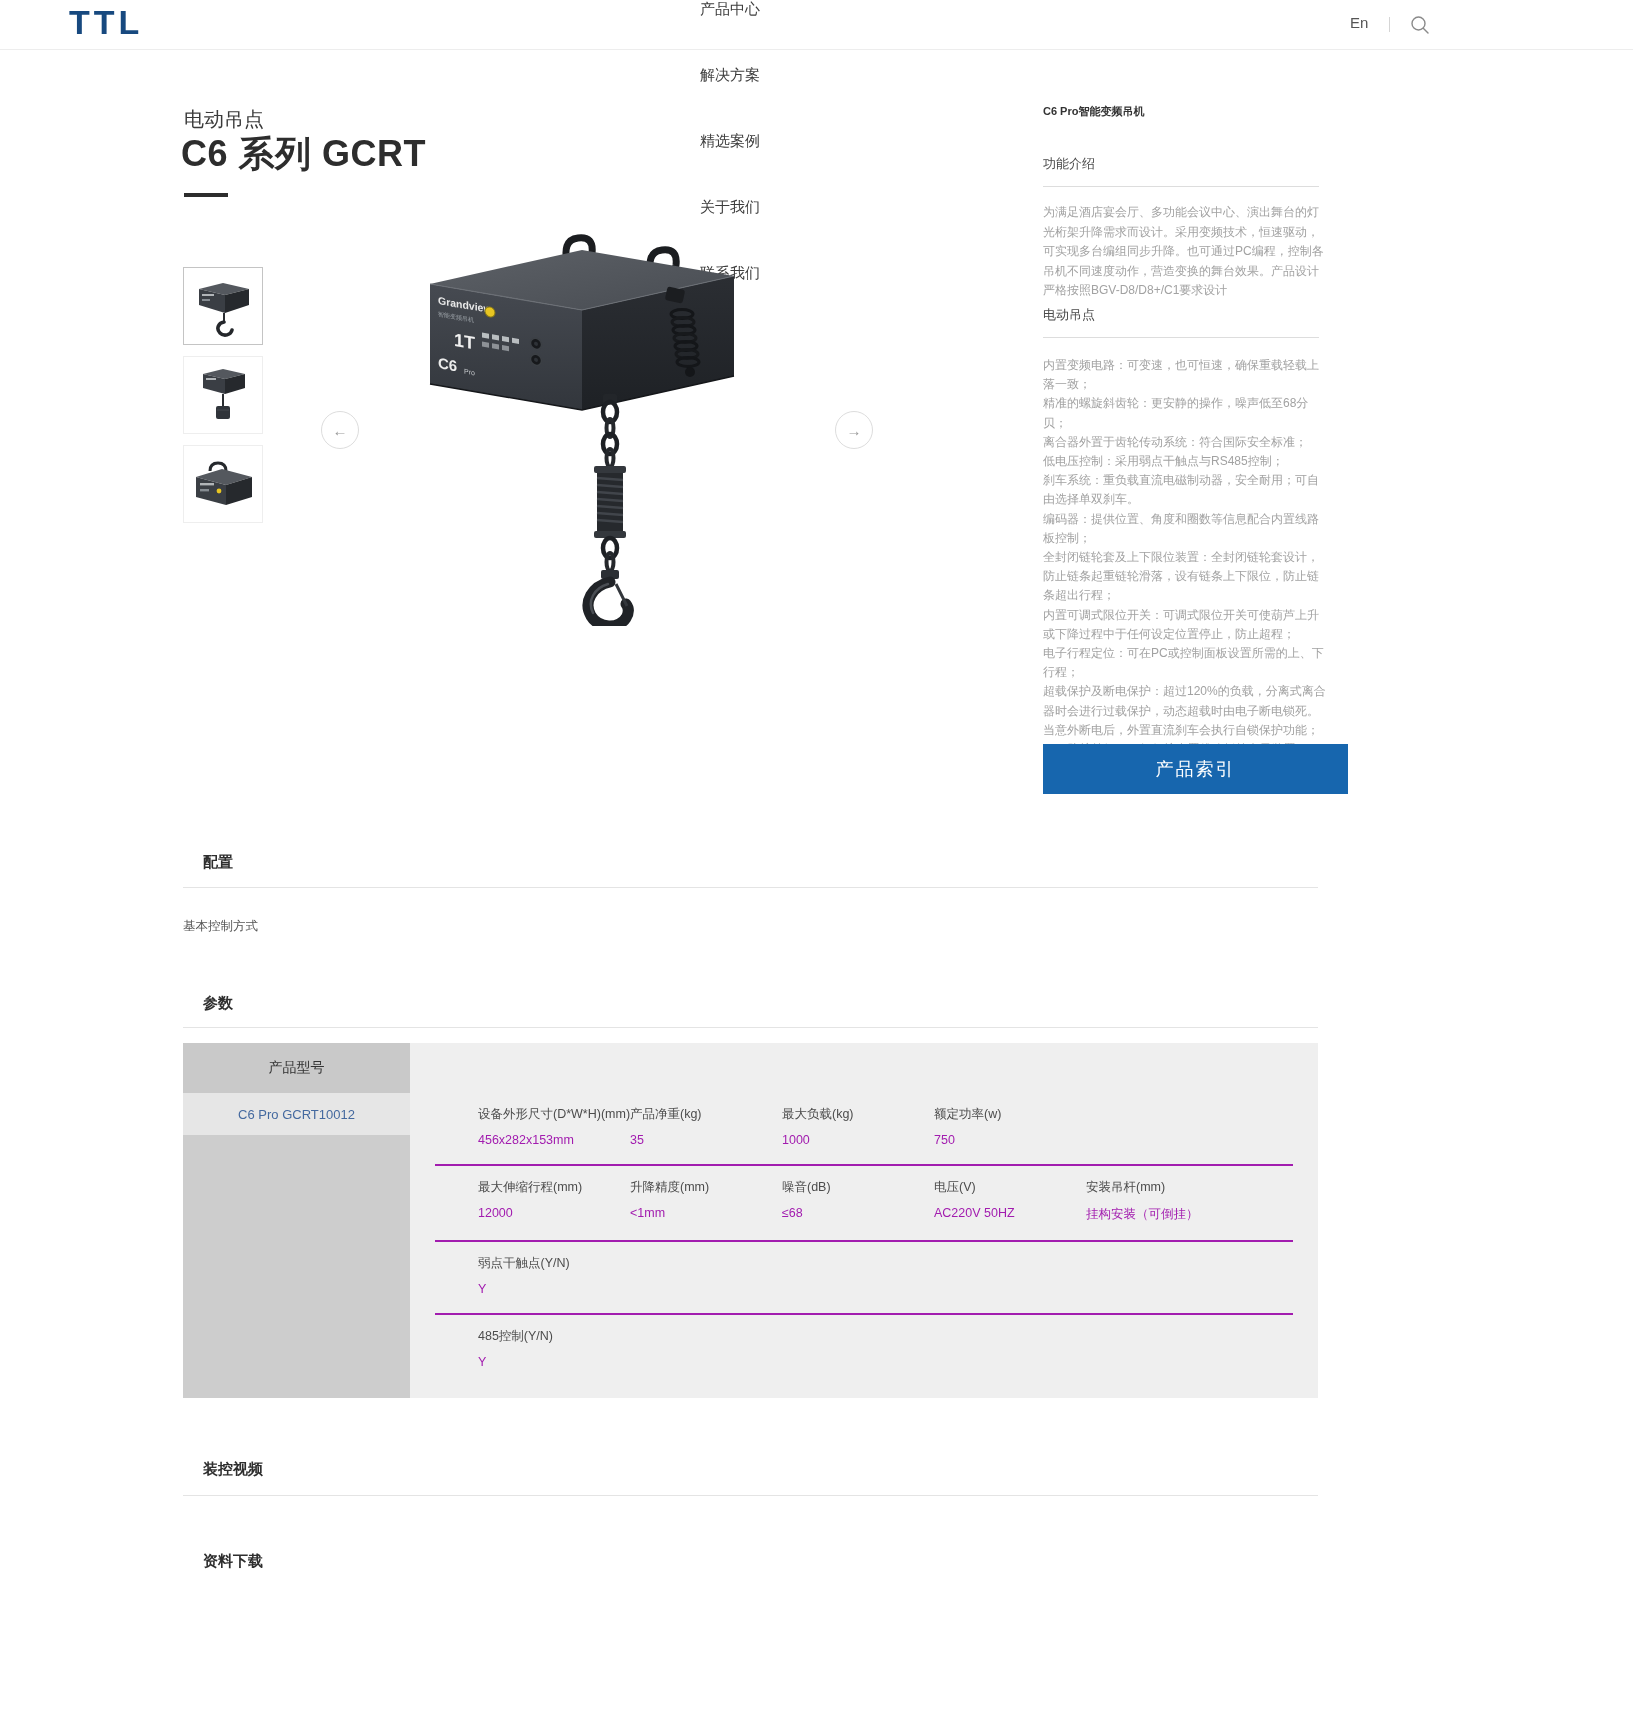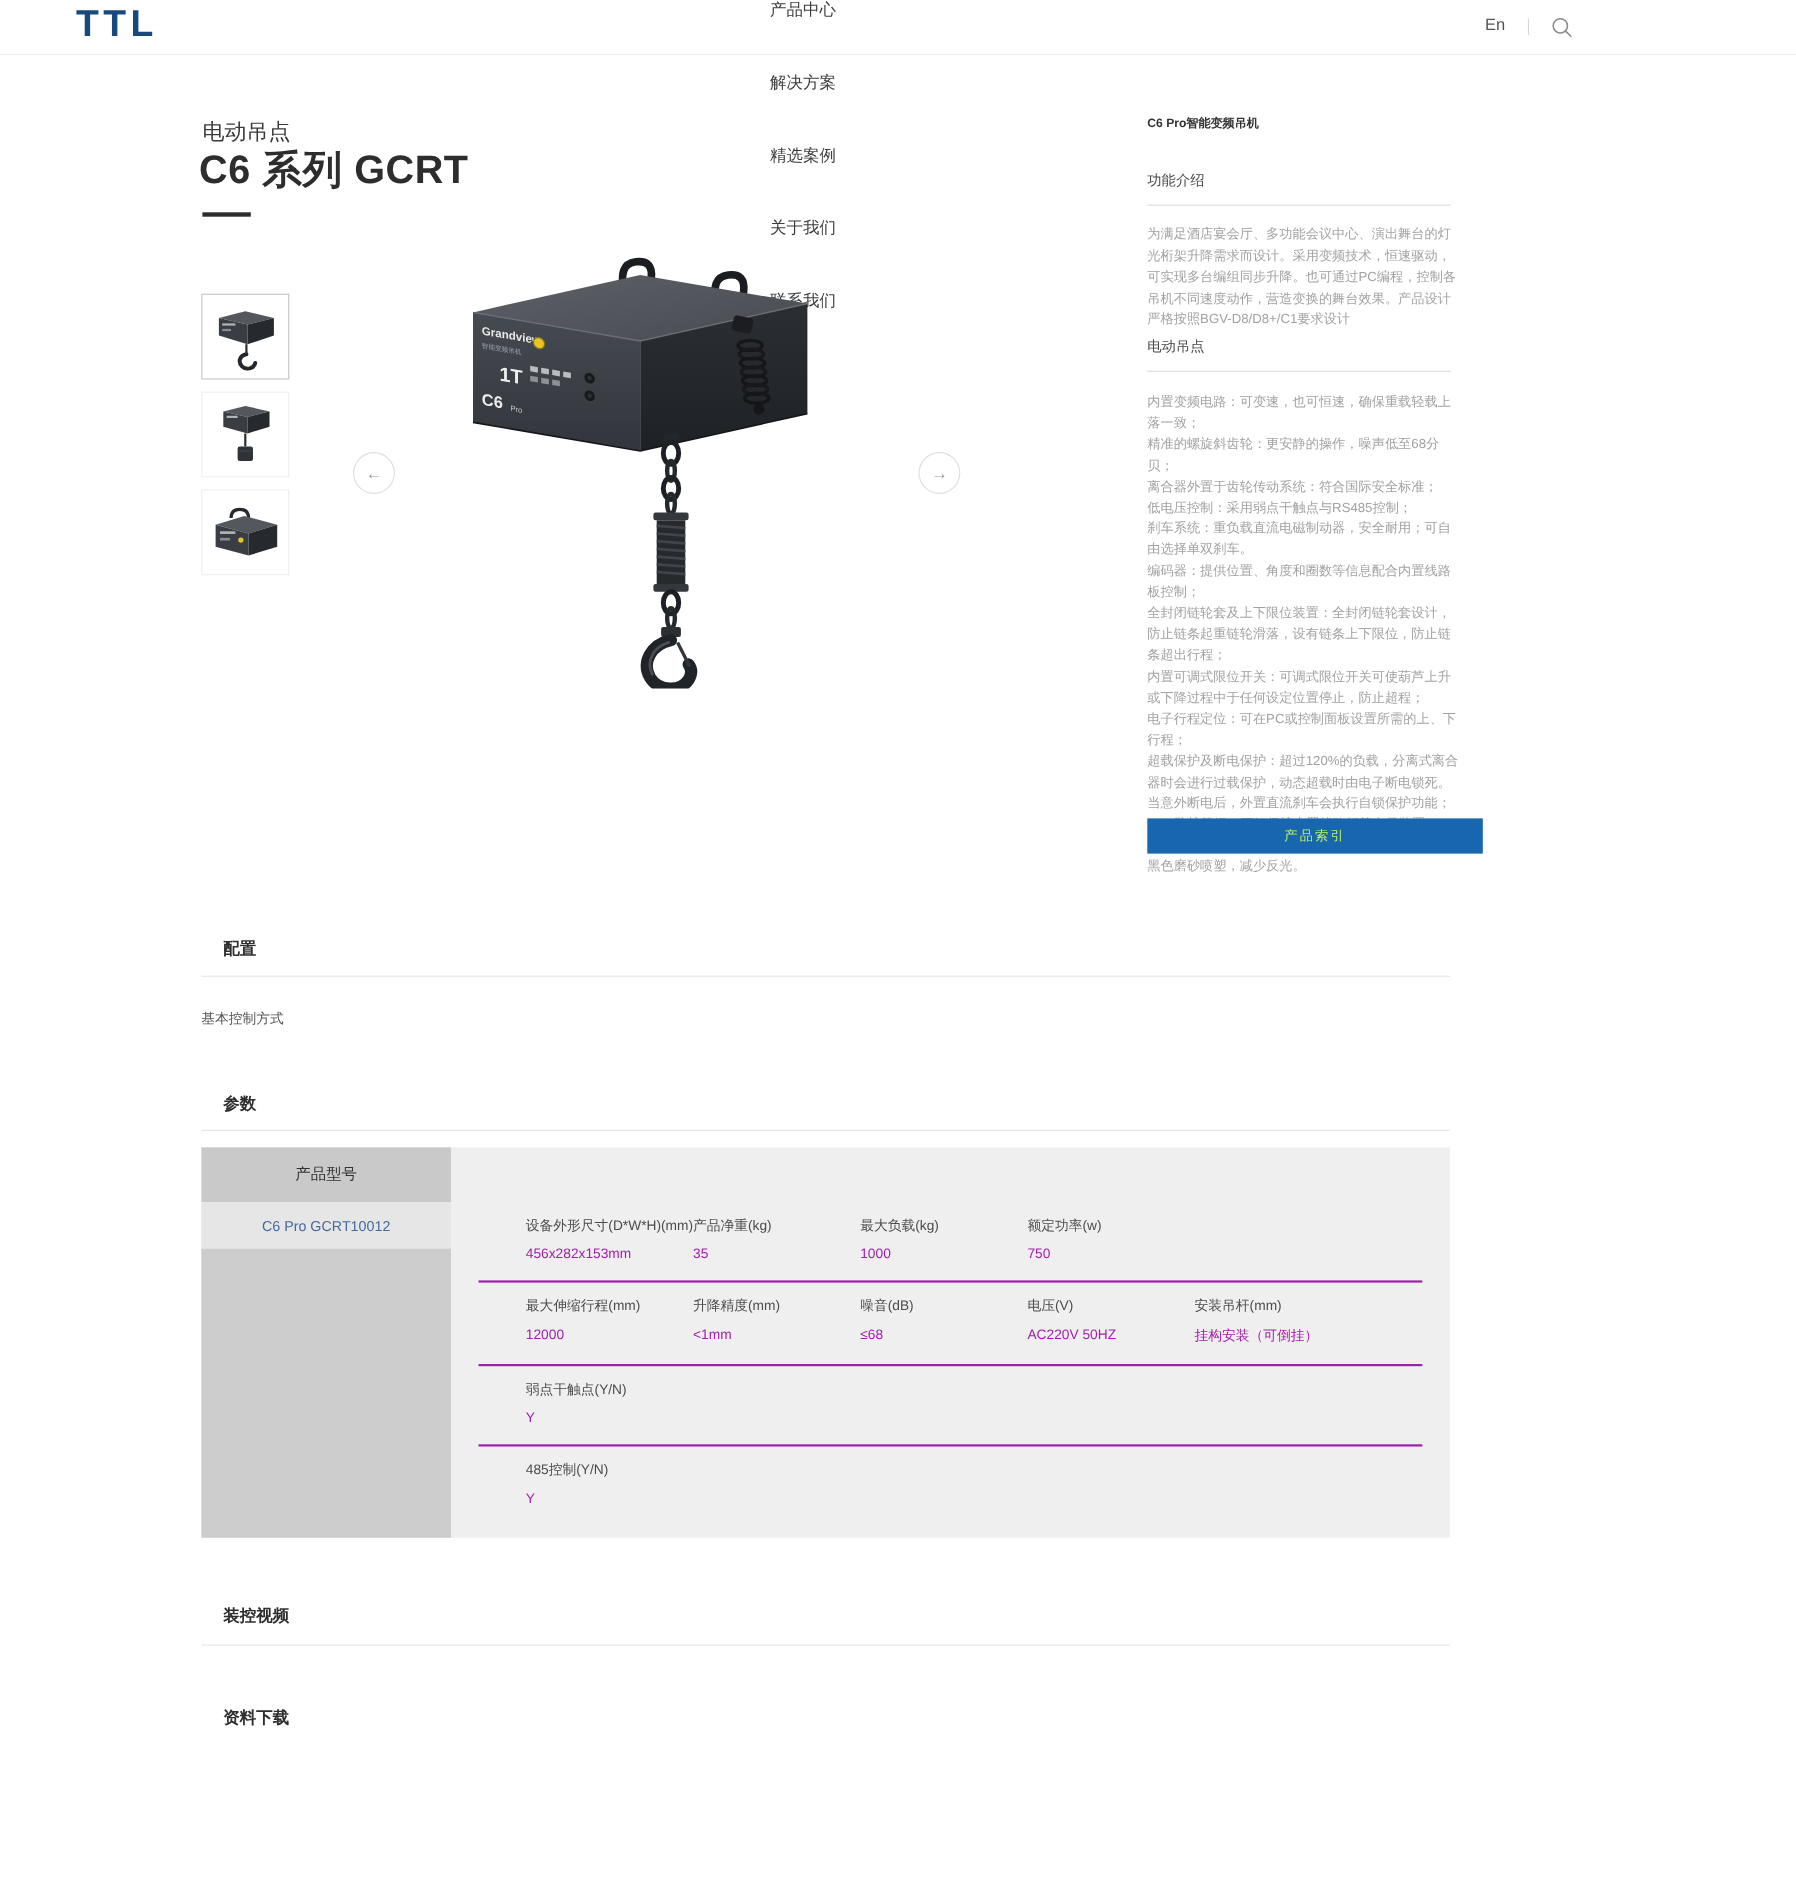--- a/index.html
+++ b/index.html
@@ -34,22 +34,22 @@
   .product-figure{position:absolute;left:420px;top:226px;width:330px;height:400px;}
 
   
   .sb-title{position:absolute;left:1043px;top:104px;font-size:11px;font-weight:700;color:#333;text-align:right;}
   .sb-subheading{position:absolute;left:1043px;font-size:13px;color:#4a4a4a;}
   .sb-sub1{top:155px;} .sb-sub2{top:306px;}
   .sb-divider{position:absolute;left:1043px;width:276px;height:1px;background:#dddddd;}
   .sb-hr1{top:186px;} .sb-hr2{top:337px;}
   .sb-intro{position:absolute;left:1043px;top:203px;width:282px;font-size:12px;line-height:19.5px;color:#a2a2a2;}
   .sb-features{position:absolute;left:1043px;top:356px;width:286px;font-size:12px;line-height:19.2px;color:#a2a2a2;white-space:pre-line;}
-  .index-btn{position:absolute;left:1043px;top:744px;width:305px;height:32px;background:#1766ae;border:none;
-        color:#bef264;font-size:12px;letter-spacing:2px;display:flex;align-items:center;justify-content:center;cursor:pointer;
+  .index-btn{position:absolute;left:1043px;top:744px;width:305px;height:50px;background:#1766ae;border:none;
+        color:#ffffff;font-size:18px;letter-spacing:2px;display:flex;align-items:center;justify-content:center;cursor:pointer;
         font-family:inherit;}
 
   
   .section-h{position:absolute;left:183px;font-size:15px;font-weight:700;color:#2e2e2e;padding-left:20px;}
   .h-config{top:853px;} .h-params{top:994px;} .h-video{top:1460px;} .h-download{top:1552px;}
   .hr-full{position:absolute;left:183px;width:1135px;height:1px;background:#e4e4e4;}
   .hr-config{top:887px;} .hr-params{top:1027px;} .hr-video{top:1495px;}
   .config-item{position:absolute;left:183px;top:918px;font-size:12.5px;color:#555;}
 
   

